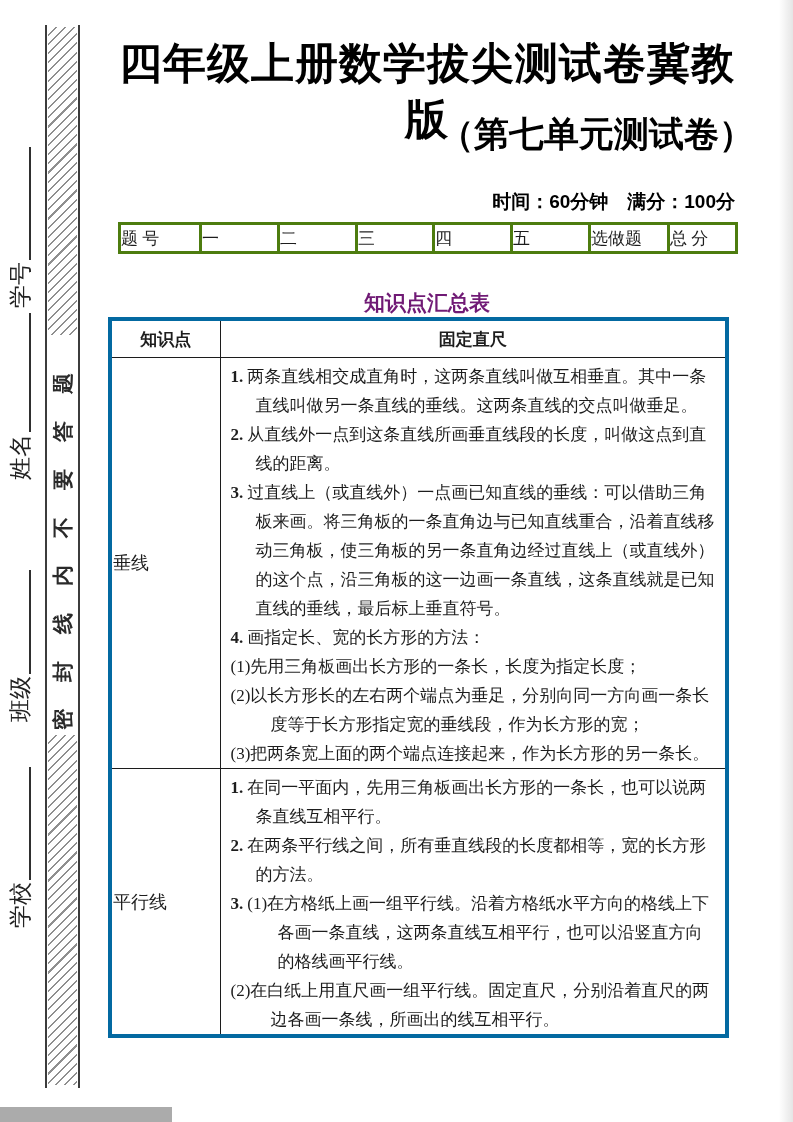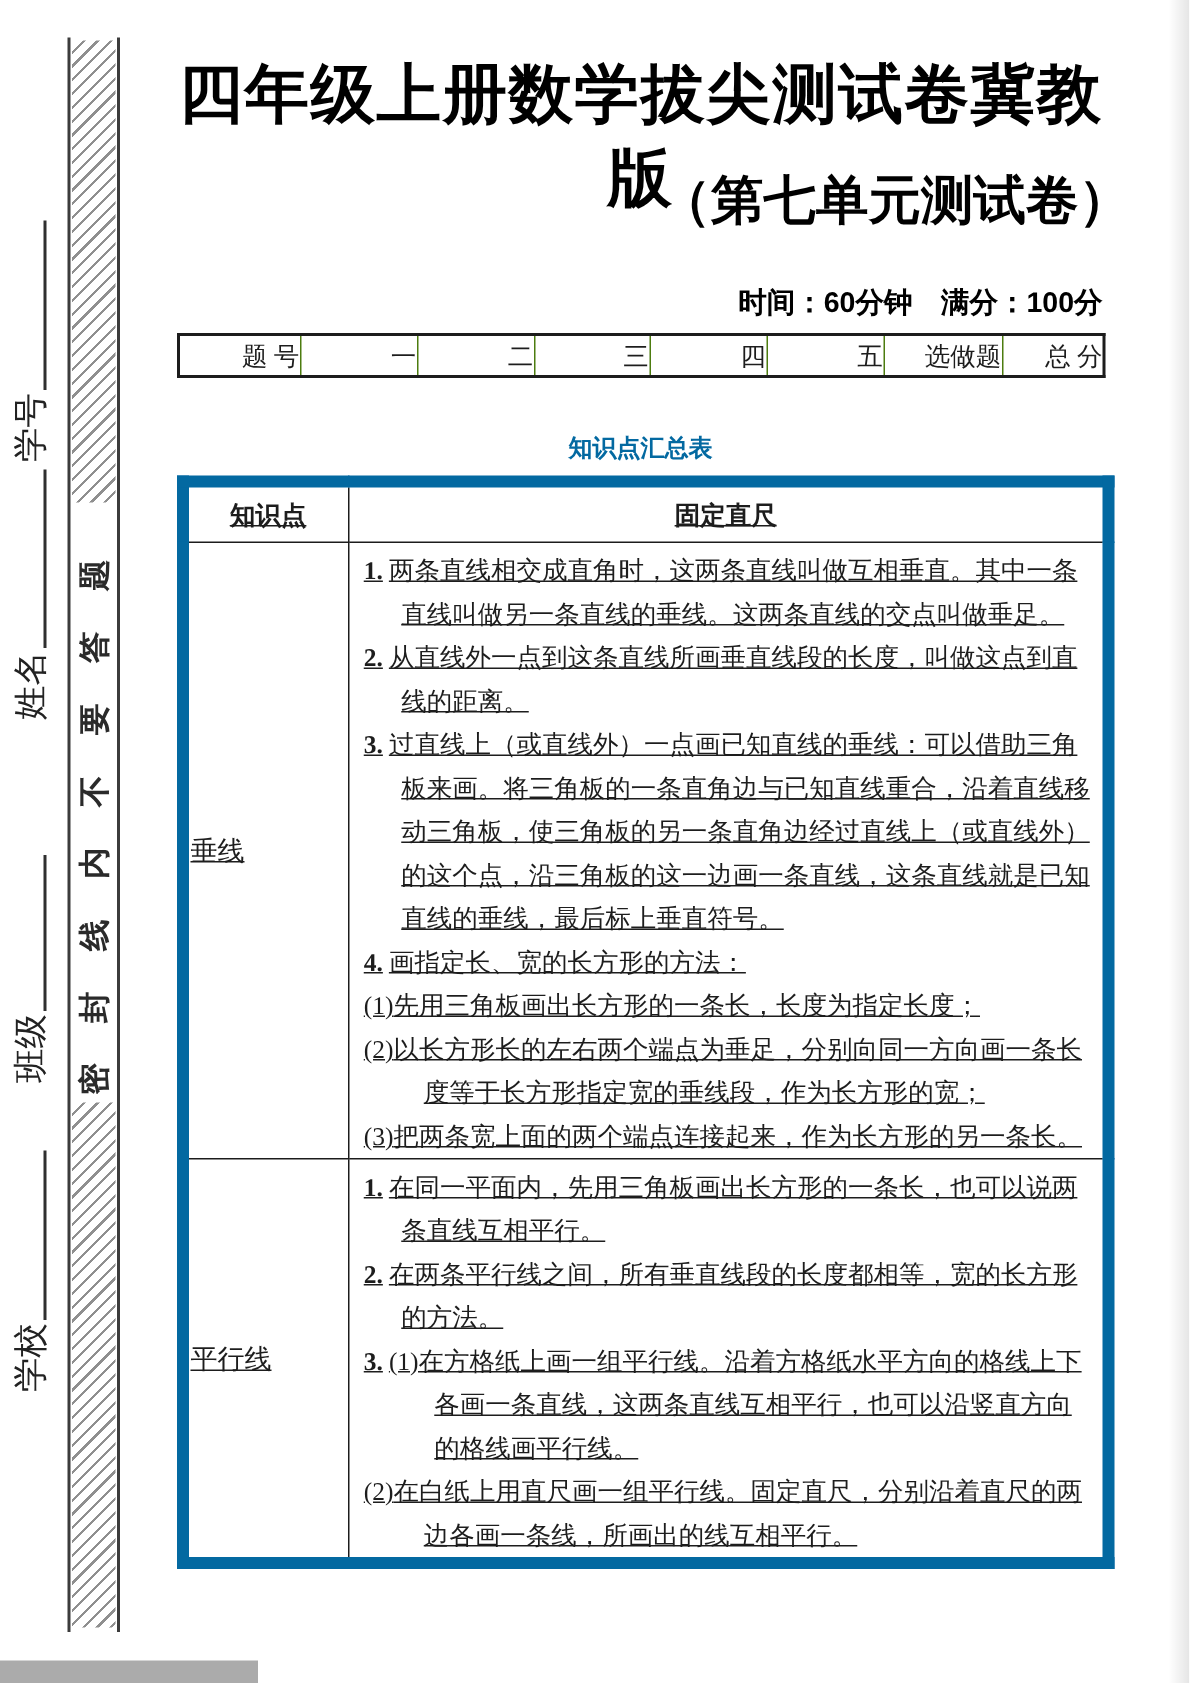--- a/index.html
+++ b/index.html
@@ -57,34 +57,33 @@
     font-family:"Liberation Sans","DejaVu Sans",sans-serif;
     font-weight:700;font-size:19px;color:#000;margin-left:23px;
   }
 
   
   table{border-collapse:collapse;table-layout:fixed;}
   .score-table{
     position:absolute;left:118px;top:222px;width:617px;
     border:2px solid #1c1c1c;font-size:17px;
   }
-  .score-table td{border:1px solid #4d7c0f;text-align:right;padding:0;}
+  .score-table td{border:3px solid #4d7c0f;text-align:left;padding:0;}
   .score-table tr.r1 td{height:26px;}
   .score-table tr.r2 td{height:28px;}
 
   
   .summary-title{
     position:absolute;left:100px;width:654px;top:289px;text-align:center;
     font-family:"Liberation Sans","DejaVu Sans",sans-serif;
-    font-weight:700;font-size:16px;color:#0369a1;
+    font-weight:700;font-size:21px;color:#701a75;
   }
   .k-table{
-    position:absolute;left:118px;top:317px;width:617px;
-    border:8px solid #0369a1;
-    text-decoration:underline;
+    position:absolute;left:108px;top:317px;width:617px;
+    border:4px solid #0369a1;
   }
   .k-table td{border:1px solid #1c1c1c;}
   .k-head td{
     height:34px;text-align:center;vertical-align:middle;
     font-family:"Liberation Sans","DejaVu Sans",sans-serif;
     font-weight:700;font-size:17px;
   }
   .k-topic{text-align:left;vertical-align:middle;font-size:18px;}
   .k-content{
     vertical-align:top;font-size:17px;line-height:29px;

